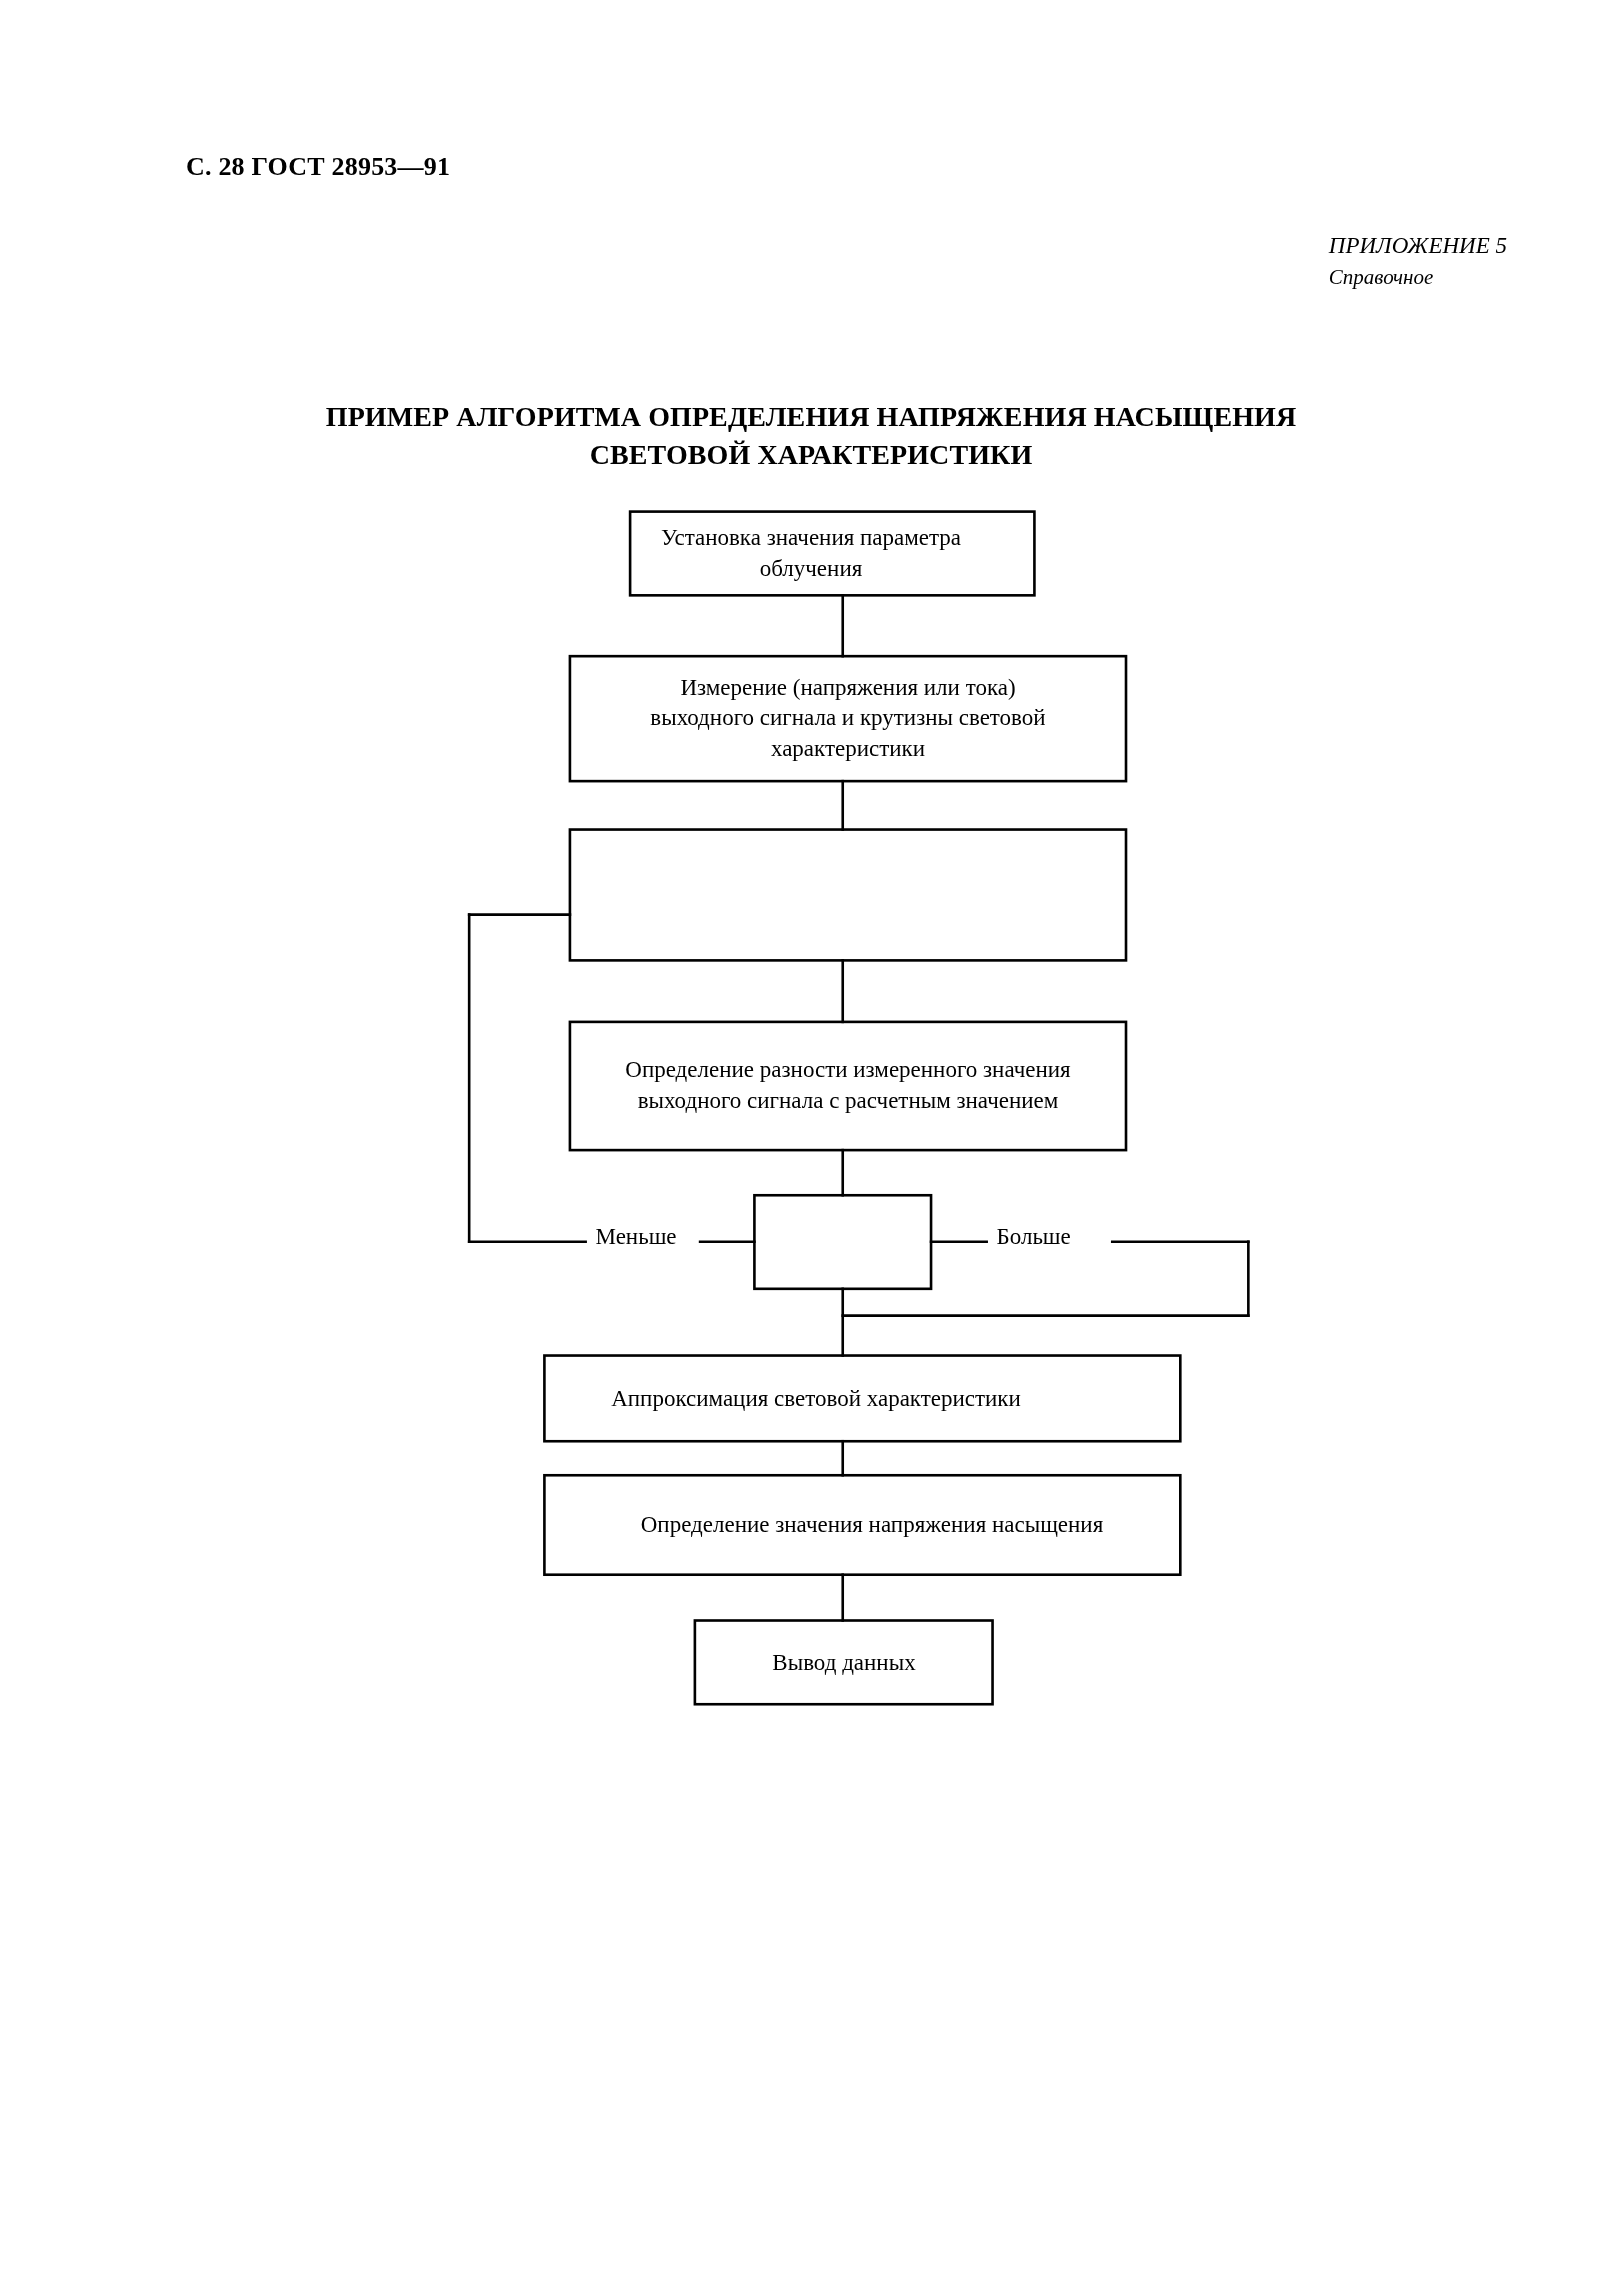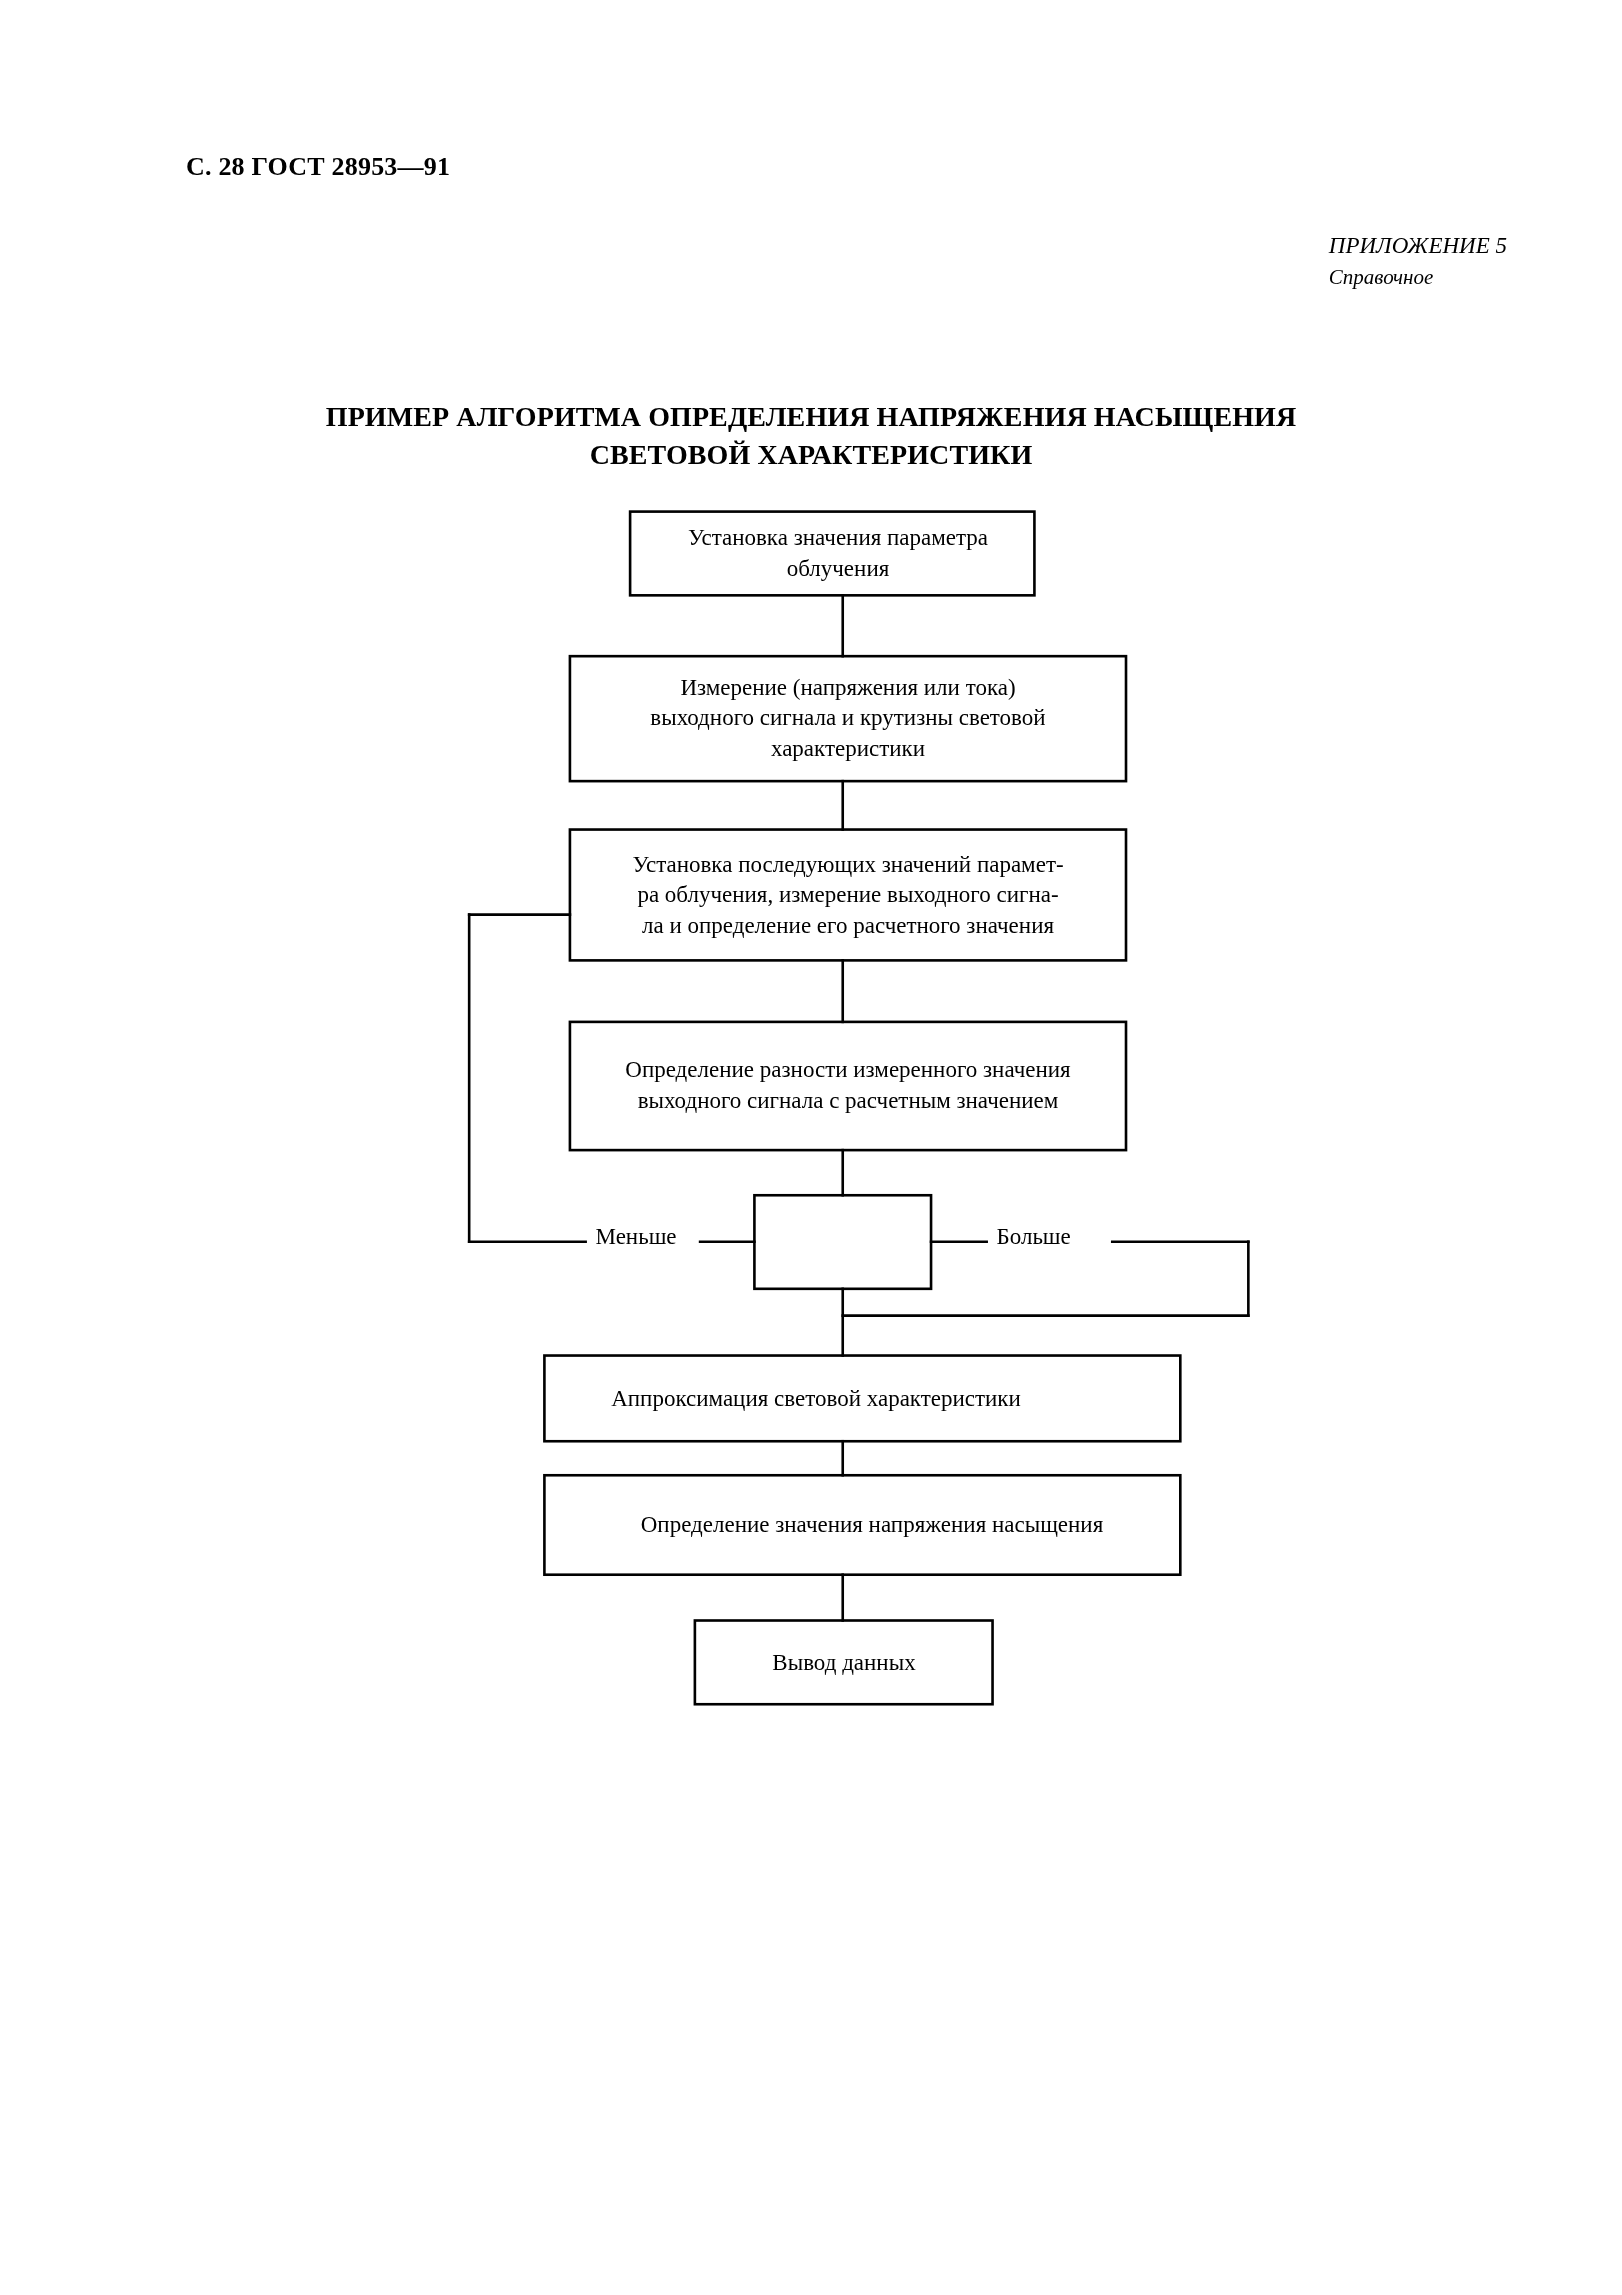--- a/index.html
+++ b/index.html
@@ -157,30 +157,27 @@
       <line class="connector" x1="895" y1="1898" x2="717" y2="1898"></line>
       <line class="connector" x1="717" y1="1898" x2="717" y2="1398"></line>
       <line class="connector" x1="717" y1="1398" x2="871" y2="1398"></line>
 
       <line class="connector" x1="1423" y1="1898" x2="1508" y2="1898"></line>
       <line class="connector" x1="1700" y1="1898" x2="1908" y2="1898"></line>
       <line class="connector" x1="1908" y1="1898" x2="1908" y2="2011"></line>
       <line class="connector" x1="1908" y1="2011" x2="1288" y2="2011"></line>
     </svg>
 
-    <div class="node-label" style="left:636px;  top:512px;  width:404px;  height:84px;">Установка значения параметра
+    <div class="node-label" style="left:609px;  top:512px;  width:404px;  height:84px;">Установка значения параметра
 облучения</div>
 
     <div class="node-label" style="left:570px;  top:656px; width:556px;  height:125px;">Измерение (напряжения или тока)
 выходного сигнала и крутизны световой
 характеристики</div>
 
-    <div class="node-label" style="left:570px;  top:830px; width:556px;  height:131px;">Установка последующих значений парамет-
-ра облучения, измерение выходного сигна-
-ла и определение его расчетного значения</div>
 
     <div class="node-label" style="left:570px;  top:1022px; width:556px;  height:128px;">Определение разности измеренного значения
 выходного сигнала с расчетным значением</div>
 
     <div class="node-label" style="left:754px; top:1196px; width:177px;  height:94px;"></div>
 
     <div class="node-label" style="left:544px;  top:1356px; width:544px;  height:86px;">Аппроксимация световой характеристики</div>
 
     <div class="node-label" style="left:544px;  top:1476px; width:656px;  height:99px;">Определение значения напряжения насыщения</div>
 

